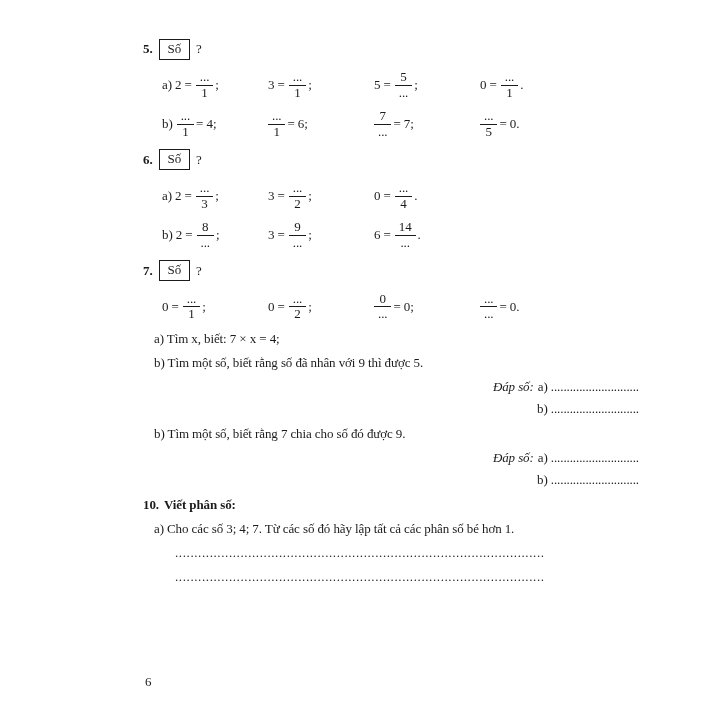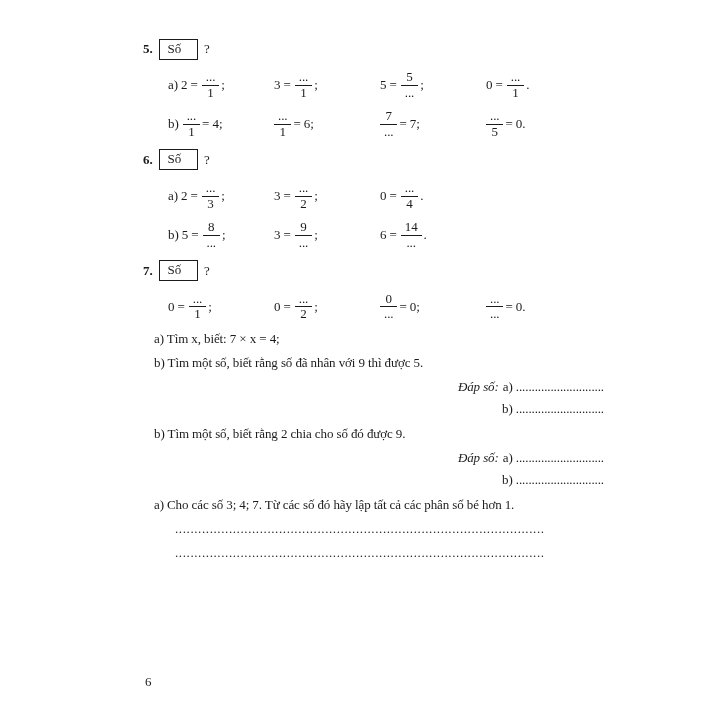--- a/index.html
+++ b/index.html
@@ -31,31 +31,31 @@
     display: flex;
     align-items: center;
     margin-bottom: 10px;
     height: 22px;
   }
   .ex-num { font-weight: bold; }
   .ex-header .ex-num { margin-right: 6px; }
   .so-box {
     display: inline-block;
     border: 1px solid #1b1b1b;
-    padding: 1px 16px 2px 8px;
+    padding: 1px 8px 2px 8px;
     margin-right: 6px;
     font-weight: normal;
   }
   .qmark { font-weight: normal; }
 
   
   .eq-row {
     display: flex;
     align-items: center;
-    margin-left: 25px;
+    margin-left: 19px;
     margin-bottom: 8px;
   }
   .eq-row:last-child { margin-bottom: 0; }
   .eq-cell {
     width: 106px;
     display: flex;
     align-items: center;
     flex-shrink: 0;
   }
   .eq-pre { margin-right: 4px; white-space: nowrap; }
@@ -76,21 +76,21 @@
     display: block;
     padding: 0 4px;
   }
 
   
   .word-title { font-weight: bold; margin-bottom: 8px; }
   .word-title .ex-num { margin-right: 5px; }
   .part-line { margin-left: 11px; margin-bottom: 8px; white-space: nowrap; }
   .answer-line {
     text-align: right;
-    padding-right: 115px;
+    padding-right: 80px;
     margin-bottom: 6px;
     white-space: nowrap;
   }
   .answer-label { font-style: italic; margin-right: 4px; }
   .dots-line {
     margin-left: 32px;
     margin-bottom: 8px;
     white-space: nowrap;
     overflow: hidden;
     width: 370px;
@@ -208,21 +208,21 @@
             <span class="eq-pre">0 =</span>
             <span class="frac">
               <span class="num">...</span>
               <span class="den">4</span>
             </span>
             <span class="eq-post">.</span>
           </span>
         </div>
         <div class="eq-row">
           <span class="eq-cell">
-            <span class="eq-pre">b) 5 =</span>
+            <span class="eq-pre">b) 2 =</span>
             <span class="frac">
               <span class="num">8</span>
               <span class="den">...</span>
             </span>
             <span class="eq-post">;</span>
           </span>
           <span class="eq-cell">
             <span class="eq-pre">3 =</span>
             <span class="frac">
               <span class="num">9</span>
@@ -279,25 +279,26 @@
           </span>
         </div>
       </section>
       <section class="ex">
         <div class="part-line">a) Tìm x, biết: 7 × x = 4;</div>
         <div class="part-line">b) Tìm một số, biết rằng số đã nhân với 9 thì được 5.</div>
         <div class="answer-line"><span class="answer-label">Đáp số:</span><span>a) ............................</span></div>
         <div class="answer-line"><span>b) ............................</span></div>
       </section>
       <section class="ex">
-        <div class="part-line">b) Tìm một số, biết rằng 2 chia cho số đó được 9.</div>
+        <div class="part-line">b) Tìm một số, biết rằng 7 chia cho số đó được 9.</div>
         <div class="answer-line"><span class="answer-label">Đáp số:</span><span>a) ............................</span></div>
         <div class="answer-line"><span>b) ............................</span></div>
       </section>
       <section class="ex">
+        <div class="word-title"><span class="ex-num">10.</span><span>Viết phân số:</span></div>
         <div class="part-line">a) Cho các số 3; 4; 7. Từ các số đó hãy lập tất cả các phân số bé hơn 1.</div>
         <div class="dots-line">....................................................................................................</div>
         <div class="dots-line">....................................................................................................</div>
       </section>
     </div>
   <footer class="page-footer">
     <span>6</span>
   </footer>
 </main>
 

